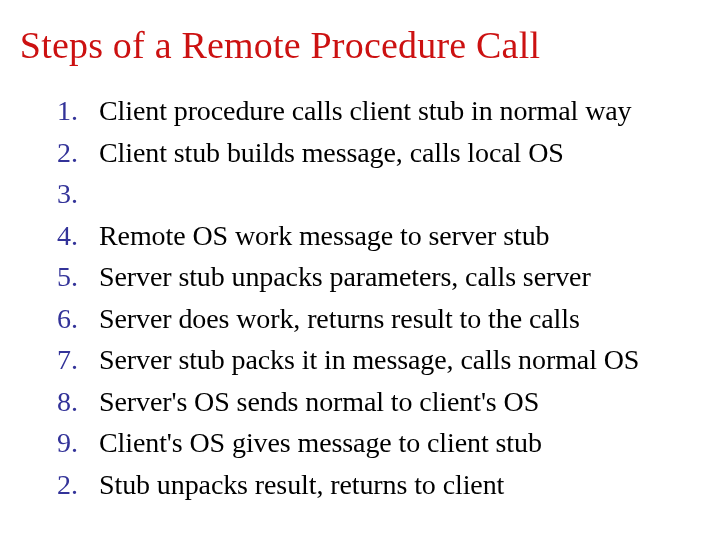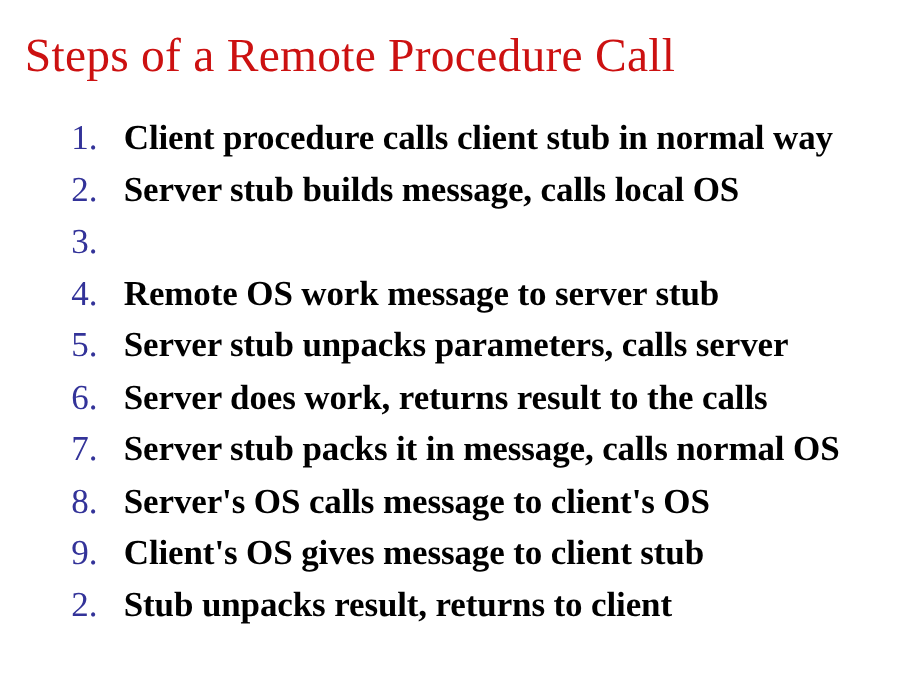--- a/index.html
+++ b/index.html
@@ -66,41 +66,41 @@
     font-size: 28px;
     font-weight: 400;
   }
 
   .step-text {
     flex: 1 1 auto;
     padding-left: 21px;
     color: #000000;
     font-family: "Liberation Serif", "DejaVu Serif", serif;
     font-size: 28px;
-    font-weight: 700;
+    font-weight: 400;
     letter-spacing: -0.1px;
   }
 </style>
 </head>
 <body>
 
 <div id="slide">
 
   <div id="slide-title">Steps of a Remote Procedure Call</div>
 
   <div id="steps-list">
 
     <div class="step-row">
       <span class="step-number">1.</span>
       <span class="step-text">Client procedure calls client stub in normal way</span>
     </div>
 
     <div class="step-row">
       <span class="step-number">2.</span>
-      <span class="step-text">Server stub builds message, calls local OS</span>
+      <span class="step-text">Client stub builds message, calls local OS</span>
     </div>
 
     <div class="step-row">
       <span class="step-number">3.</span>
     </div>
 
     <div class="step-row">
       <span class="step-number">4.</span>
       <span class="step-text">Remote OS work message to server stub</span>
     </div>
@@ -115,21 +115,21 @@
       <span class="step-text">Server does work, returns result to the calls</span>
     </div>
 
     <div class="step-row">
       <span class="step-number">7.</span>
       <span class="step-text">Server stub packs it in message, calls normal OS</span>
     </div>
 
     <div class="step-row">
       <span class="step-number">8.</span>
-      <span class="step-text">Server's OS calls message to client's OS</span>
+      <span class="step-text">Server's OS sends normal to client's OS</span>
     </div>
 
     <div class="step-row">
       <span class="step-number">9.</span>
       <span class="step-text">Client's OS gives message to client stub</span>
     </div>
 
     <div class="step-row">
       <span class="step-number">2.</span>
       <span class="step-text">Stub unpacks result, returns to client</span>

